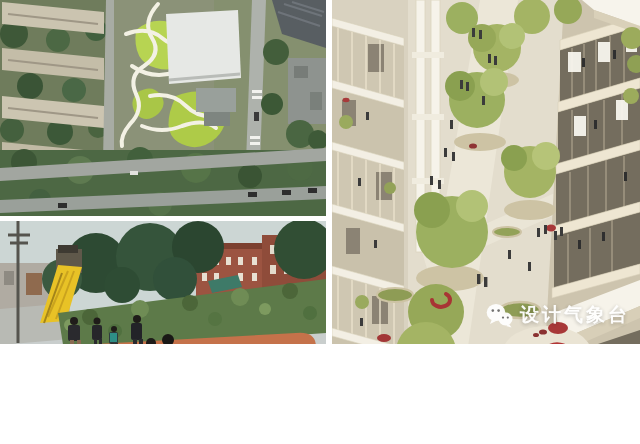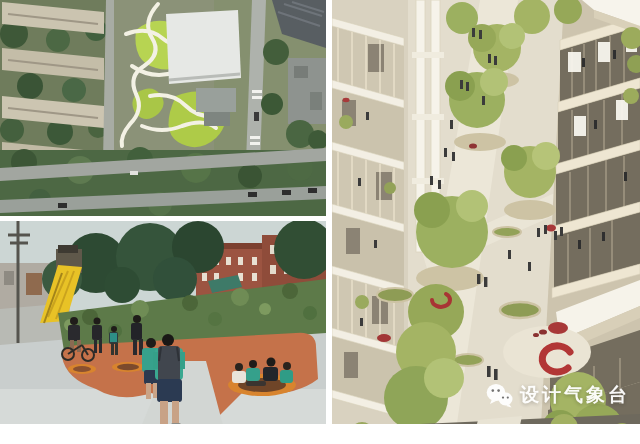--- a/index.html
+++ b/index.html
@@ -1,17 +1,17 @@
 <!DOCTYPE html>
 <html><head>
 <meta charset="utf-8">
 <style>
   html,body{margin:0;padding:0;background:#ffffff;}
   .canvas{
-    position:relative;width:640px;height:424px;background:#ffffff;
+    position:relative;width:640px;height:344px;background:#ffffff;
     overflow:hidden;font-family:"Liberation Sans",sans-serif;
   }
   .panel{position:absolute;overflow:hidden;background:#cfcfcf;}
   .panel svg{display:block;width:100%;height:100%;}
   #panel-aerial{left:0;top:0;width:326px;height:216px;}
   #panel-playground{left:0;top:221px;width:326px;height:223px;}
   #panel-model{left:332px;top:0;width:308px;height:444px;}
   .watermark{
     position:absolute;right:10px;bottom:16px;
     display:flex;align-items:center;gap:7px;

